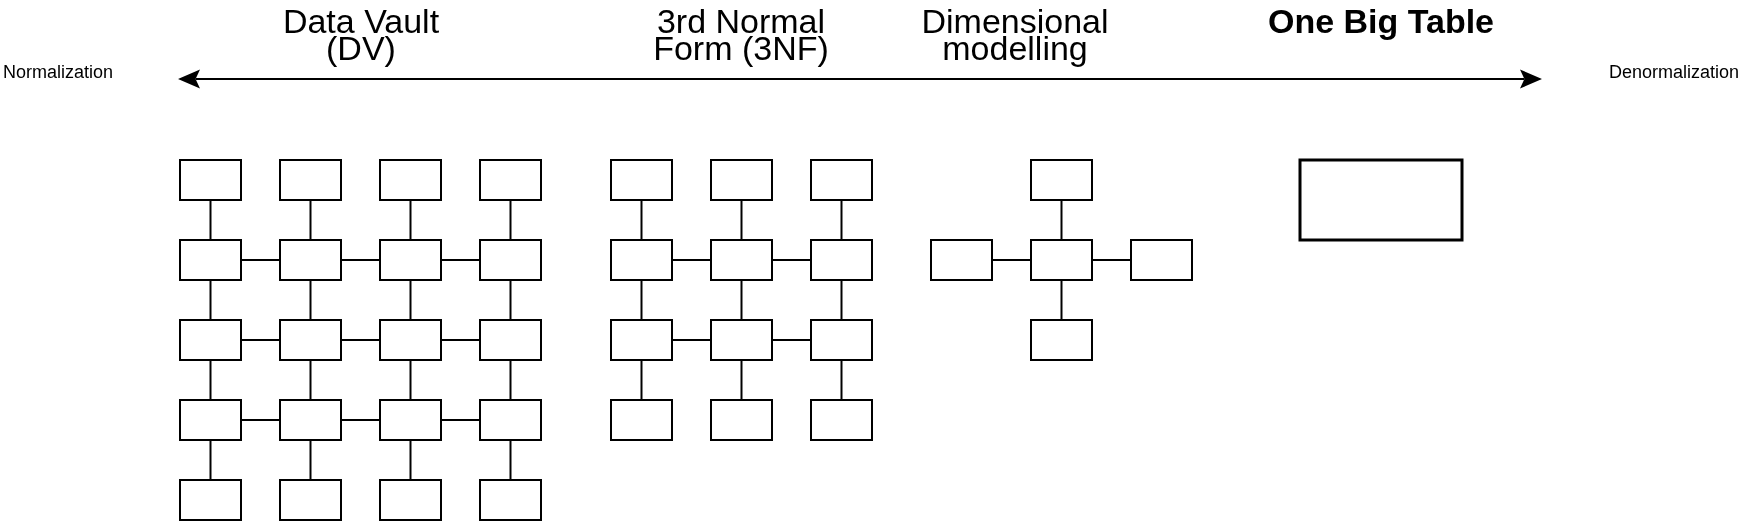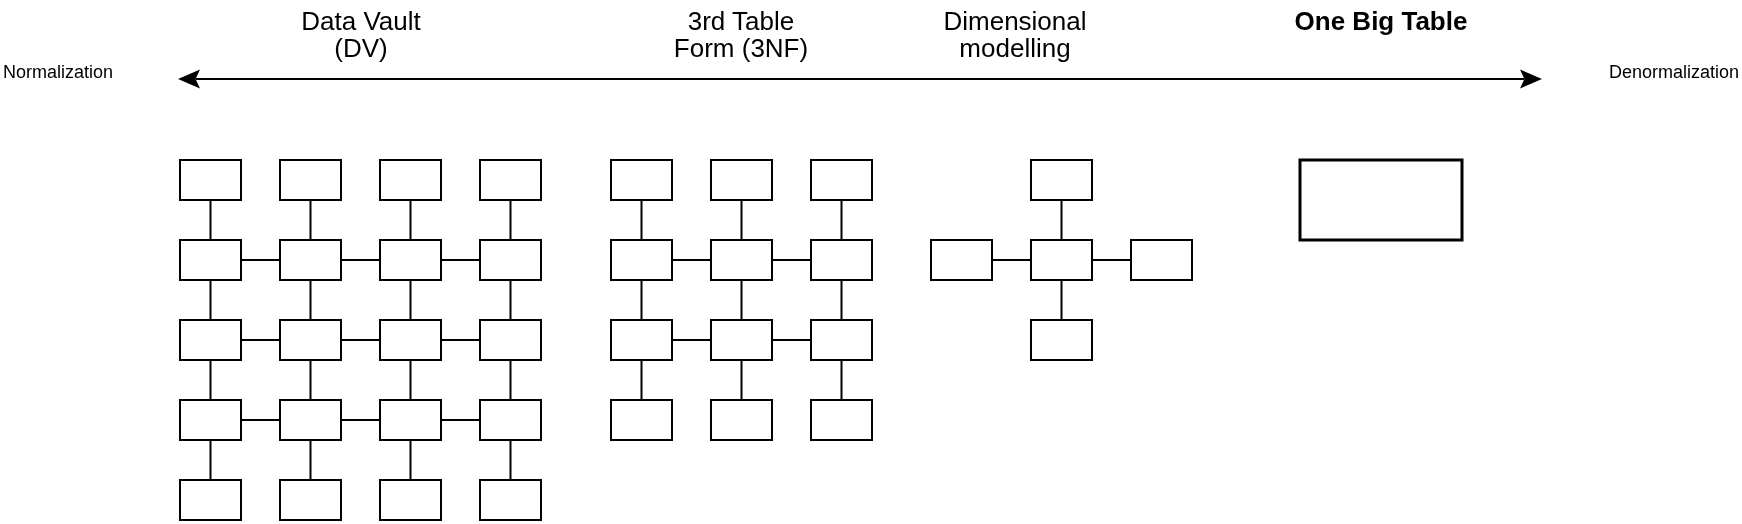--- a/index.html
+++ b/index.html
@@ -19,21 +19,21 @@
   #diagram-svg {
     position: absolute;
     left: 0;
     top: 0;
   }
   .method-label {
     position: absolute;
     top: 8px;
     transform: translateX(-50%);
     text-align: center;
-    font-size: 26px;
+    font-size: 34px;
     line-height: 27px;
     white-space: nowrap;
   }
   .method-label span { display: block; }
   .axis-label {
     position: absolute;
     top: 59px;
     font-size: 18px;
     line-height: 27px;
     white-space: nowrap;
@@ -53,21 +53,21 @@
   <div class="axis-label" id="label-normalization">Normalization</div>
 
   <div class="axis-label" id="label-denormalization">Denormalization</div>
 
   <div class="method-label" id="label-data-vault">
     <span>Data Vault</span>
     <span>(DV)</span>
   </div>
 
   <div class="method-label" id="label-3nf">
-    <span>3rd Table</span>
+    <span>3rd Normal</span>
     <span>Form (3NF)</span>
   </div>
 
   <div class="method-label" id="label-dimensional">
     <span>Dimensional</span>
     <span>modelling</span>
   </div>
 
   <div class="method-label" id="label-obt">
     <span>One Big Table</span>

